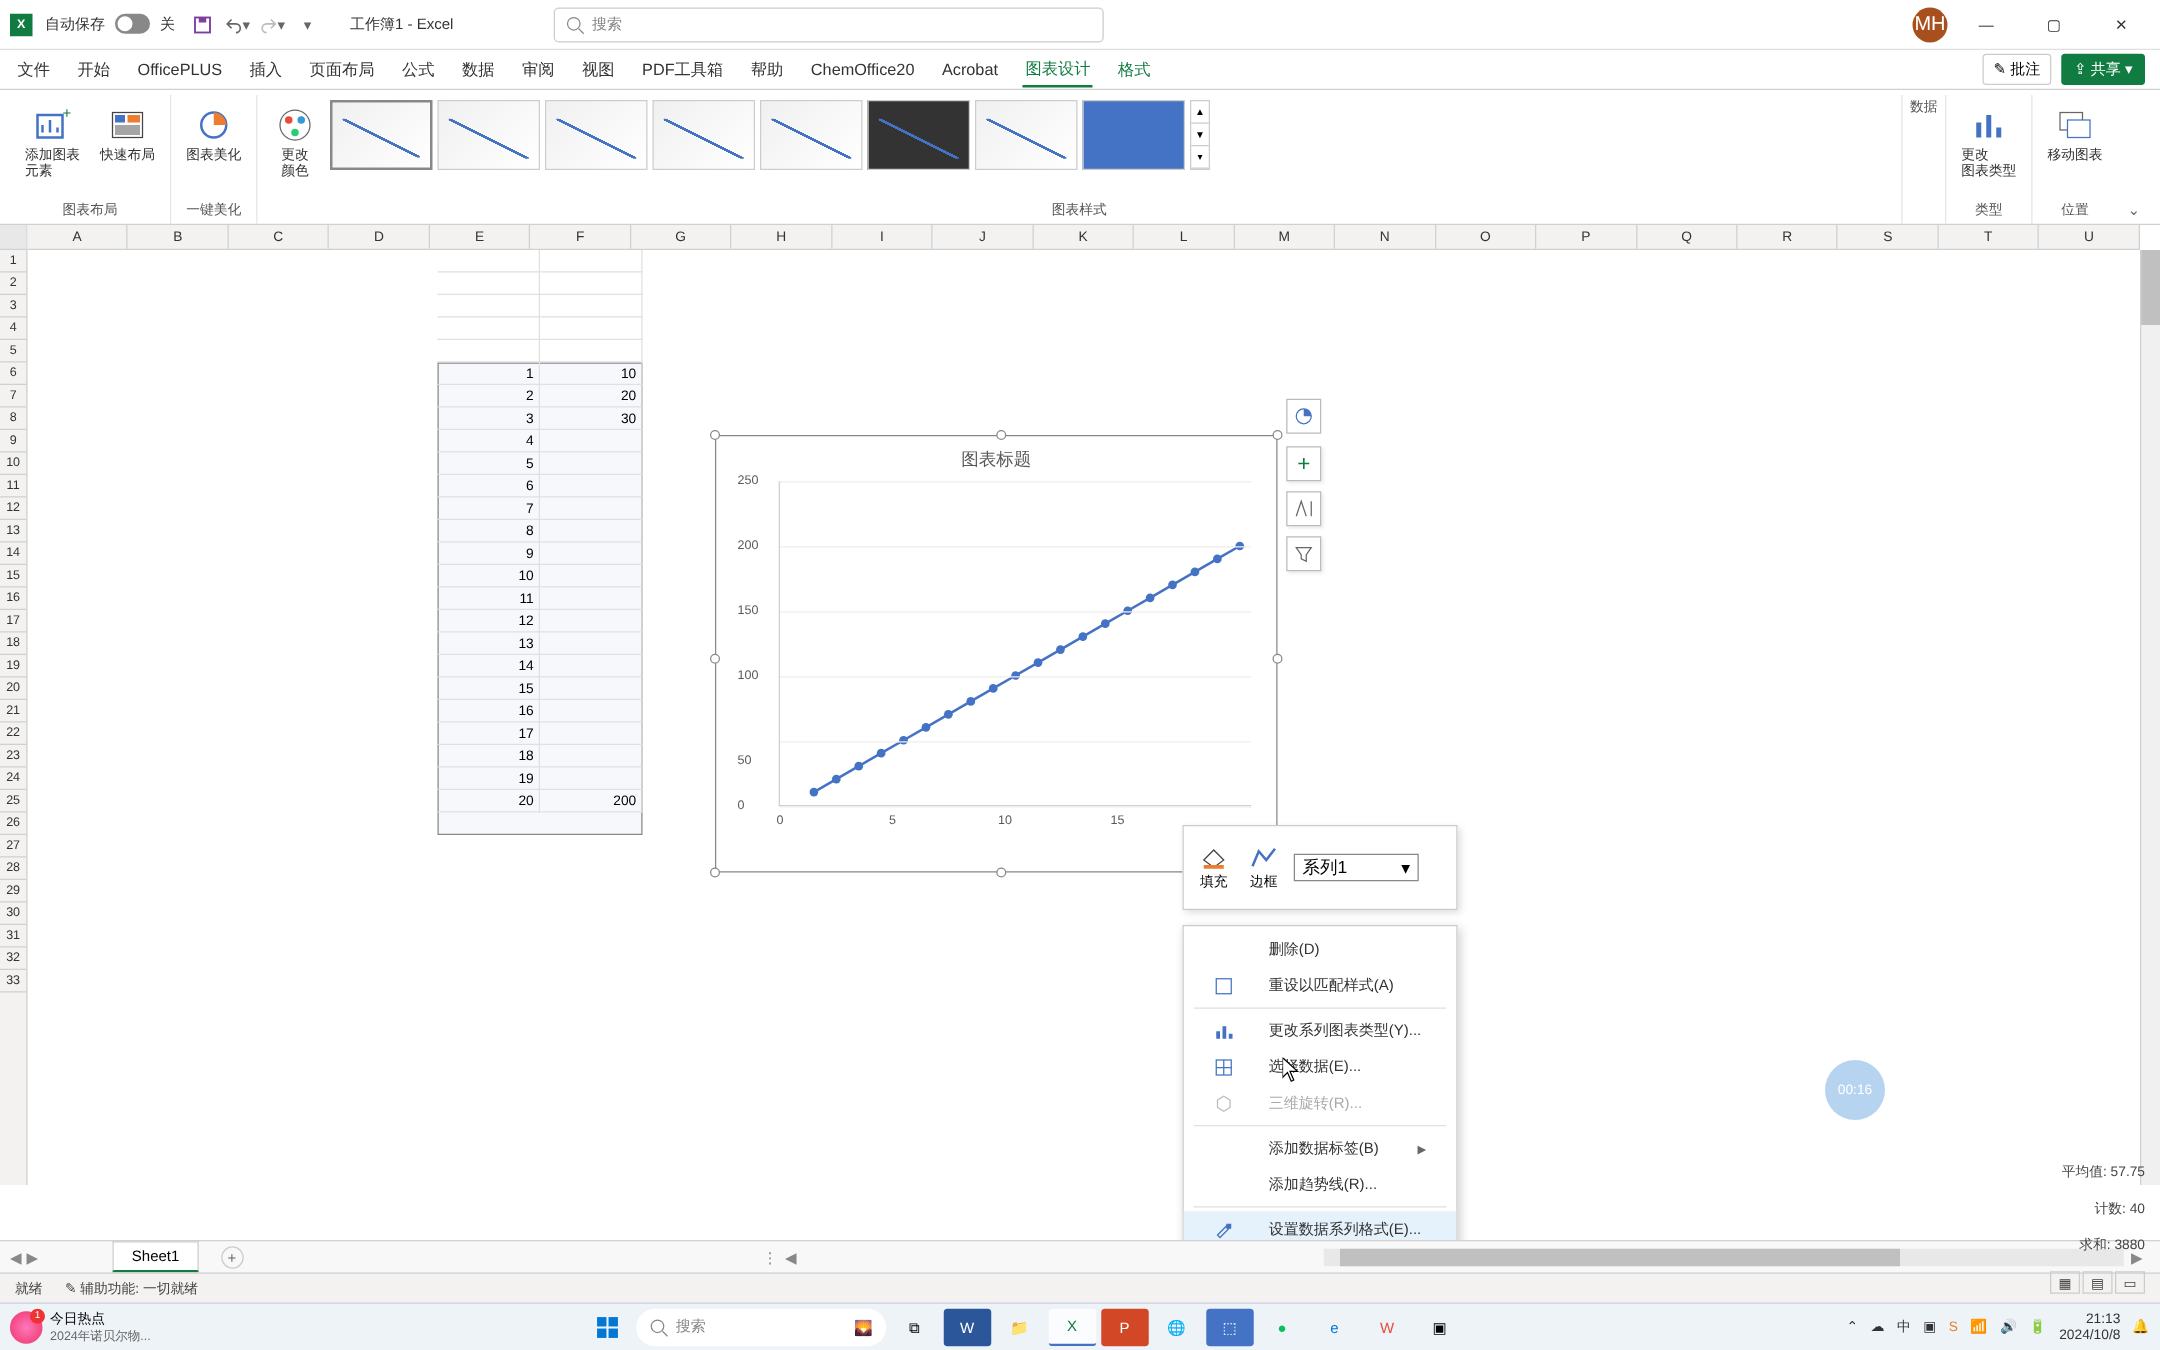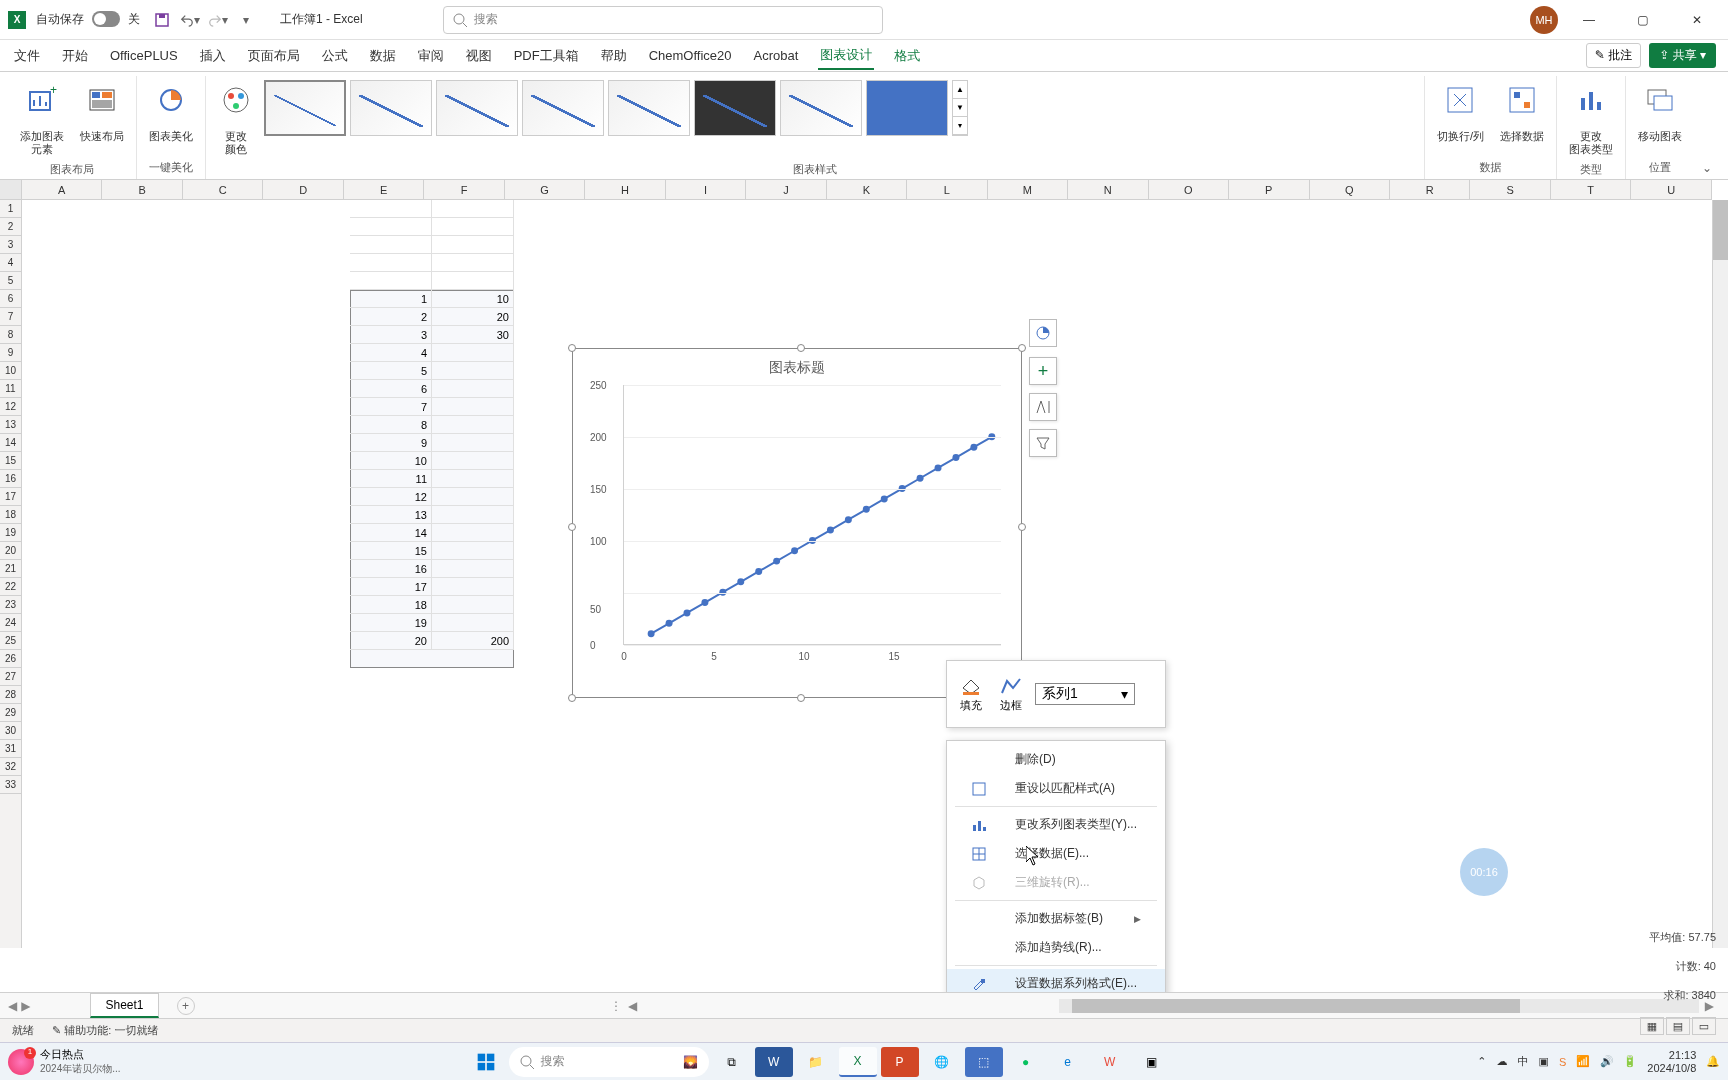--- a/index.html
+++ b/index.html
@@ -9,40 +9,40 @@
 .titlebar { height: 40px; background: #fff; display: flex; align-items: center; padding: 0 8px; border-bottom: 1px solid #e0e0e0; }
 .titlebar .app-icon { width: 18px; height: 18px; background: #107c41; color: #fff; font-size: 10px; display: flex; align-items: center; justify-content: center; margin-right: 10px; font-weight: bold; }
 .titlebar .autosave { display: flex; align-items: flex-start; gap: 4px; font-size: 12px; color: #333; }
 .titlebar .toggle { width: 28px; height: 16px; background: #888; border-radius: 8px; position: relative; margin: 0 4px; }
 .titlebar .toggle::after { content: ""; width: 12px; height: 12px; background: #fff; border-radius: 50%; position: absolute; top: 2px; left: 2px; }
 .titlebar .qat { display: flex; gap: 8px; margin-left: 12px; align-items: center; }
 .titlebar .qat-btn { width: 20px; height: 20px; display: flex; align-items: center; justify-content: center; color: #666; cursor: pointer; }
 .titlebar .doc-name { margin-left: 24px; font-size: 12px; color: #333; }
 .titlebar .searchbox { margin-left: 80px; width: 440px; height: 28px; border: 1px solid #ccc; border-radius: 4px; display: flex; align-items: center; padding: 0 8px; color: #888; gap: 6px; }
 .titlebar .right { margin-left: auto; display: flex; align-items: center; gap: 8px; }
-.titlebar .user-badge { width: 28px; height: 28px; border-radius: 50%; background: #a84f1e; color: #fff; display: flex; align-items: center; justify-content: center; font-size: 11px; }
+.titlebar .user-badge { width: 28px; height: 28px; border-radius: 50%; background: #a84f1e; color: #fff; display: flex; align-items: center; justify-content: center; font-size: 16px; }
 .titlebar .win-btn { width: 46px; height: 32px; display: flex; align-items: center; justify-content: center; color: #333; cursor: pointer; }
 
 
 .ribbon-tabs { height: 32px; display: flex; align-items: center; padding: 0 12px; border-bottom: 1px solid #d0d0d0; gap: 18px; }
 .ribbon-tabs .tab { font-size: 13px; color: #333; padding: 4px 2px; cursor: pointer; }
 .ribbon-tabs .tab.active { color: #107c41; border-bottom: 2px solid #107c41; font-weight: 500; }
 .ribbon-tabs .right-actions { margin-left: auto; display: flex; gap: 8px; align-items: center; }
 .ribbon-tabs .comment-btn { border: 1px solid #ccc; padding: 3px 8px; border-radius: 3px; font-size: 12px; }
 .ribbon-tabs .share-btn { background: #107c41; color: #fff; padding: 4px 10px; border-radius: 3px; font-size: 12px; }
 
 
 .ribbon { height: 108px; background: #fff; border-bottom: 1px solid #d0d0d0; display: flex; padding: 4px 8px 0; }
 .ribbon-group { display: flex; flex-direction: column; align-items: center; border-right: 1px solid #e5e5e5; padding: 0 6px; }
 .ribbon-group.last { border-right: none; }
 .ribbon-group .btns { display: flex; gap: 4px; flex: 1; align-items: flex-start; padding-top: 4px; }
 .ribbon-group .label { font-size: 11px; color: #555; padding: 2px 0 4px; }
 .rb-btn { display: flex; flex-direction: column; align-items: center; gap: 2px; padding: 4px 6px; cursor: pointer; min-width: 48px; }
 .rb-btn .icon { width: 32px; height: 32px; display: flex; align-items: center; justify-content: center; }
-.rb-btn .text { font-size: 11px; color: #333; text-align: center; line-height: 1.2; margin-top: 12px; }
+.rb-btn .text { font-size: 11px; color: #333; text-align: left; line-height: 1.2; }
 .style-gallery { display: flex; gap: 4px; flex: 1; align-items: center; }
 .style-thumb { width: 82px; height: 56px; border: 1px solid #ccc; background: linear-gradient(135deg, #f0f0f0, #fff); position: relative; cursor: pointer; }
 .style-thumb.selected { border: 2px solid #888; }
 .style-thumb::after { content: ""; position: absolute; left: 10%; bottom: 15%; width: 80%; height: 60%; background: linear-gradient(to top right, transparent 48%, #4472c4 48%, #4472c4 52%, transparent 52%); }
 .style-thumb.dark { background: #333; }
 .style-thumb.blue { background: #4472c4; }
 .gallery-scroll { width: 16px; display: flex; flex-direction: column; border: 1px solid #ccc; }
 .gallery-scroll div { height: 18px; display: flex; align-items: center; justify-content: center; font-size: 8px; border-bottom: 1px solid #ccc; cursor: pointer; }
 .ribbon-collapse { margin-left: auto; padding: 4px 8px; align-self: flex-end; color: #666; cursor: pointer; }
 
@@ -261,41 +261,20 @@
         <div class="gallery-scroll">
           <div>▲</div>
           <div>▼</div>
           <div>▾</div>
         </div>
       </div>
     </div>
     <div class="label">图表样式</div>
   </div>
   <div class="ribbon-group">
-    <div class="btns">
-      <div class="rb-btn">
-        <span class="icon">
-            <svg viewBox="0 0 32 32">
-              <rect x="4" y="4" width="24" height="24" fill="none" stroke="#4472c4"></rect>
-              <path d="M10 10 L22 22 M10 22 L22 10" stroke="#4472c4" stroke-width="1"></path>
-            </svg>
-          </span>
-        <span class="text">切换行/列</span>
-      </div>
-      <div class="rb-btn">
-        <span class="icon">
-            <svg viewBox="0 0 32 32">
-              <rect x="4" y="4" width="24" height="24" fill="none" stroke="#4472c4"></rect>
-              <rect x="8" y="8" width="6" height="6" fill="#4472c4"></rect>
-              <rect x="18" y="18" width="6" height="6" fill="#ed7d31"></rect>
-            </svg>
-          </span>
-        <span class="text">选择数据</span>
-      </div>
-    </div>
     <div class="label">数据</div>
   </div>
   <div class="ribbon-group">
     <div class="btns">
       <div class="rb-btn">
         <span class="icon">
             <svg viewBox="0 0 32 32">
               <rect x="6" y="14" width="4" height="12" fill="#4472c4"></rect>
               <rect x="14" y="8" width="4" height="18" fill="#4472c4"></rect>
               <rect x="22" y="18" width="4" height="8" fill="#4472c4"></rect>
@@ -618,21 +597,21 @@
     </div>
   <span style="margin:0 6px;color:#888">▶</span>
 </div>
 
 <div class="statusbar">
   <span>就绪</span>
   <span>✎ <span>辅助功能: 一切就绪</span></span>
   <div class="right">
     <span><span>平均值:</span> <span>57.75</span></span>
     <span><span>计数:</span> <span>40</span></span>
-    <span><span>求和:</span> <span>3840</span></span>
+    <span><span>求和:</span> <span>3880</span></span>
     <div class="view-btns">
       <div class="vb">▦</div>
       <div class="vb">▤</div>
       <div class="vb">▭</div>
     </div>
     <span>−</span>
     <div class="zoom-slider"></div>
     <span>+</span>
     <span>100%</span>
   </div>

